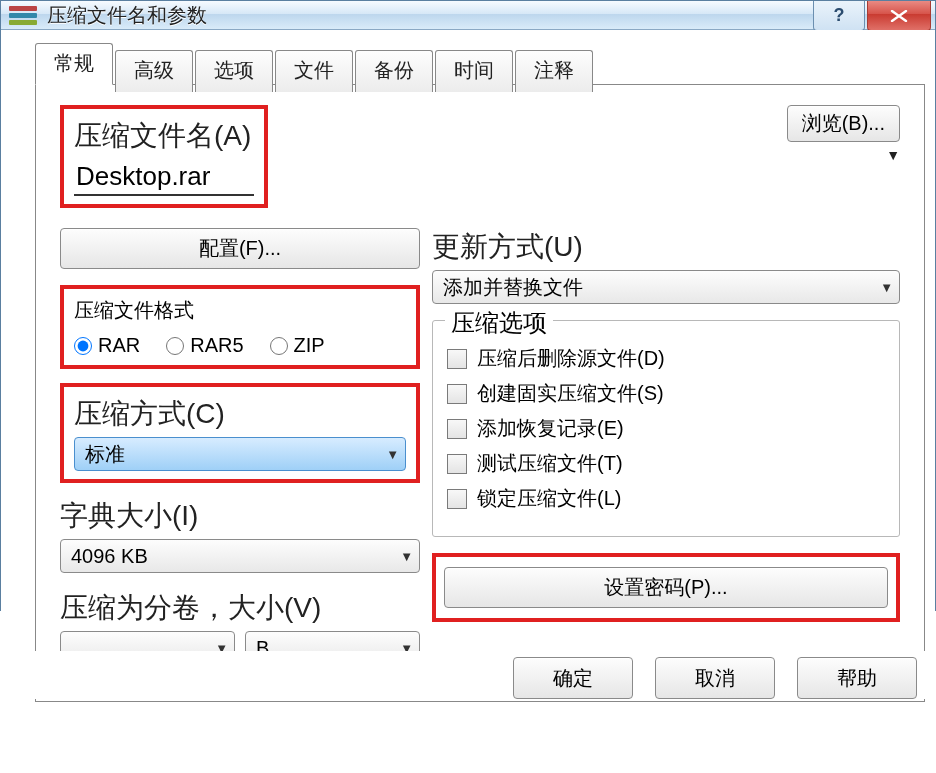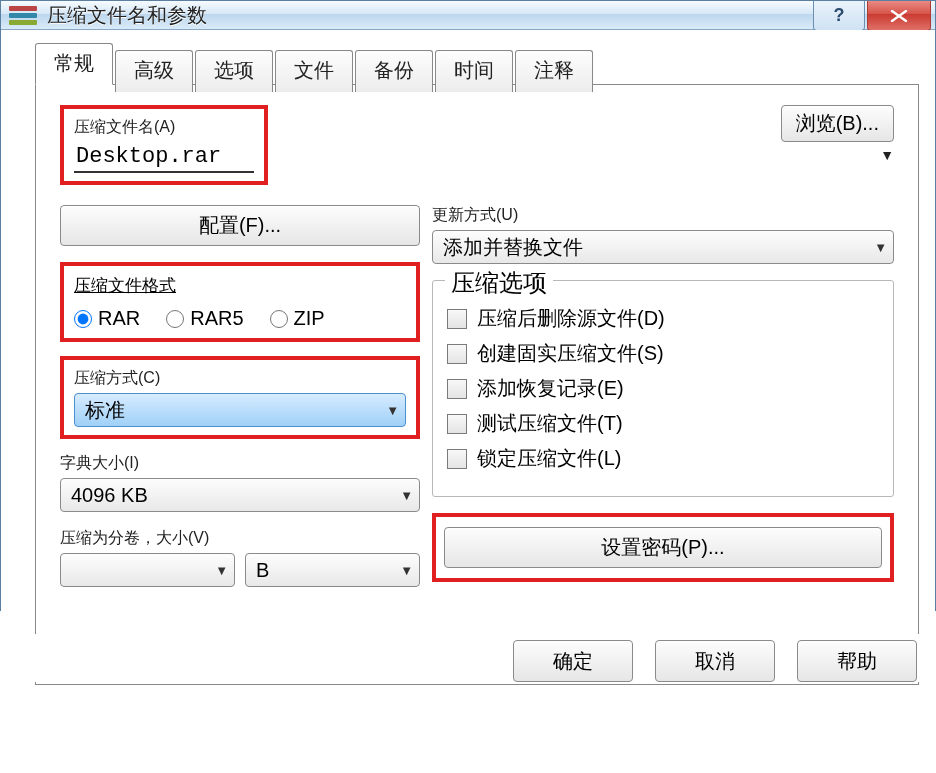--- a/index.html
+++ b/index.html
@@ -54,21 +54,21 @@
   border-radius: 0 0 4px 4px;
   margin-left: 2px;
 }
 .winbtn.close {
   width: 64px;
   background: linear-gradient(to bottom,#e98a83,#d6534a 45%,#c93b31 46%,#e07068);
   color:#fff; border-color:#a83b33;
 }
 .content {
   flex: 1;
-  padding: 12px 16px 0 10px;
+  padding: 12px 10px 0 10px;
   background: #fff;
   position: relative;
 }
 .tabs {
   display: flex;
   border-bottom: 1px solid #888;
   position: relative;
   margin-left: 24px;
 }
 .tab {
@@ -102,24 +102,24 @@
 }
 .twocol {
   display: flex;
   gap: 12px;
 }
 .leftcol { flex: 0 0 360px; }
 .rightcol { flex: 1; }
 
 .redbox { border: 4px solid #e02020; padding: 8px 10px; margin-bottom: 14px; }
 
-.label { font-size: 16px; color: #222; margin-bottom: 4px; }
+.label { font-size: 28px; color: #222; margin-bottom: 4px; }
 .underline-field {
-  font-family: Liberation Mono, monospace;
-  font-size: 22px;
+  font-family: Liberation Sans, sans-serif;
+  font-size: 26px;
   padding: 2px 2px;
   border-bottom: 2px solid #333;
   display: inline-block;
   min-width: 180px;
 }
 .toprow {
   display: flex; align-items: flex-start; justify-content: space-between;
   margin-bottom: 6px;
 }
 .browse-btn, .btn {
@@ -146,21 +146,21 @@
 .fnrow .dropdown-v {
   position: absolute; right: 0; top: 42px;
   font-size: 14px; color:#222;
 }
 .block { margin-bottom: 16px; }
 
 fieldset.format {
   border: none;
   padding: 0;
 }
-.format .legend { font-size: 17px; margin-bottom: 10px; text-decoration: underline; }
+.format .legend { font-size: 20px; margin-bottom: 10px; }
 .radios { display: flex; gap: 26px; align-items: center; }
 .radio {
   display: flex; align-items: center; gap: 6px; font-size: 20px;
 }
 .radio input[type=radio]{ width:18px; height:18px; }
 
 .options {
   border: 1px solid #b8b8b8;
   border-radius: 3px;
   padding: 16px 14px 16px 14px;

